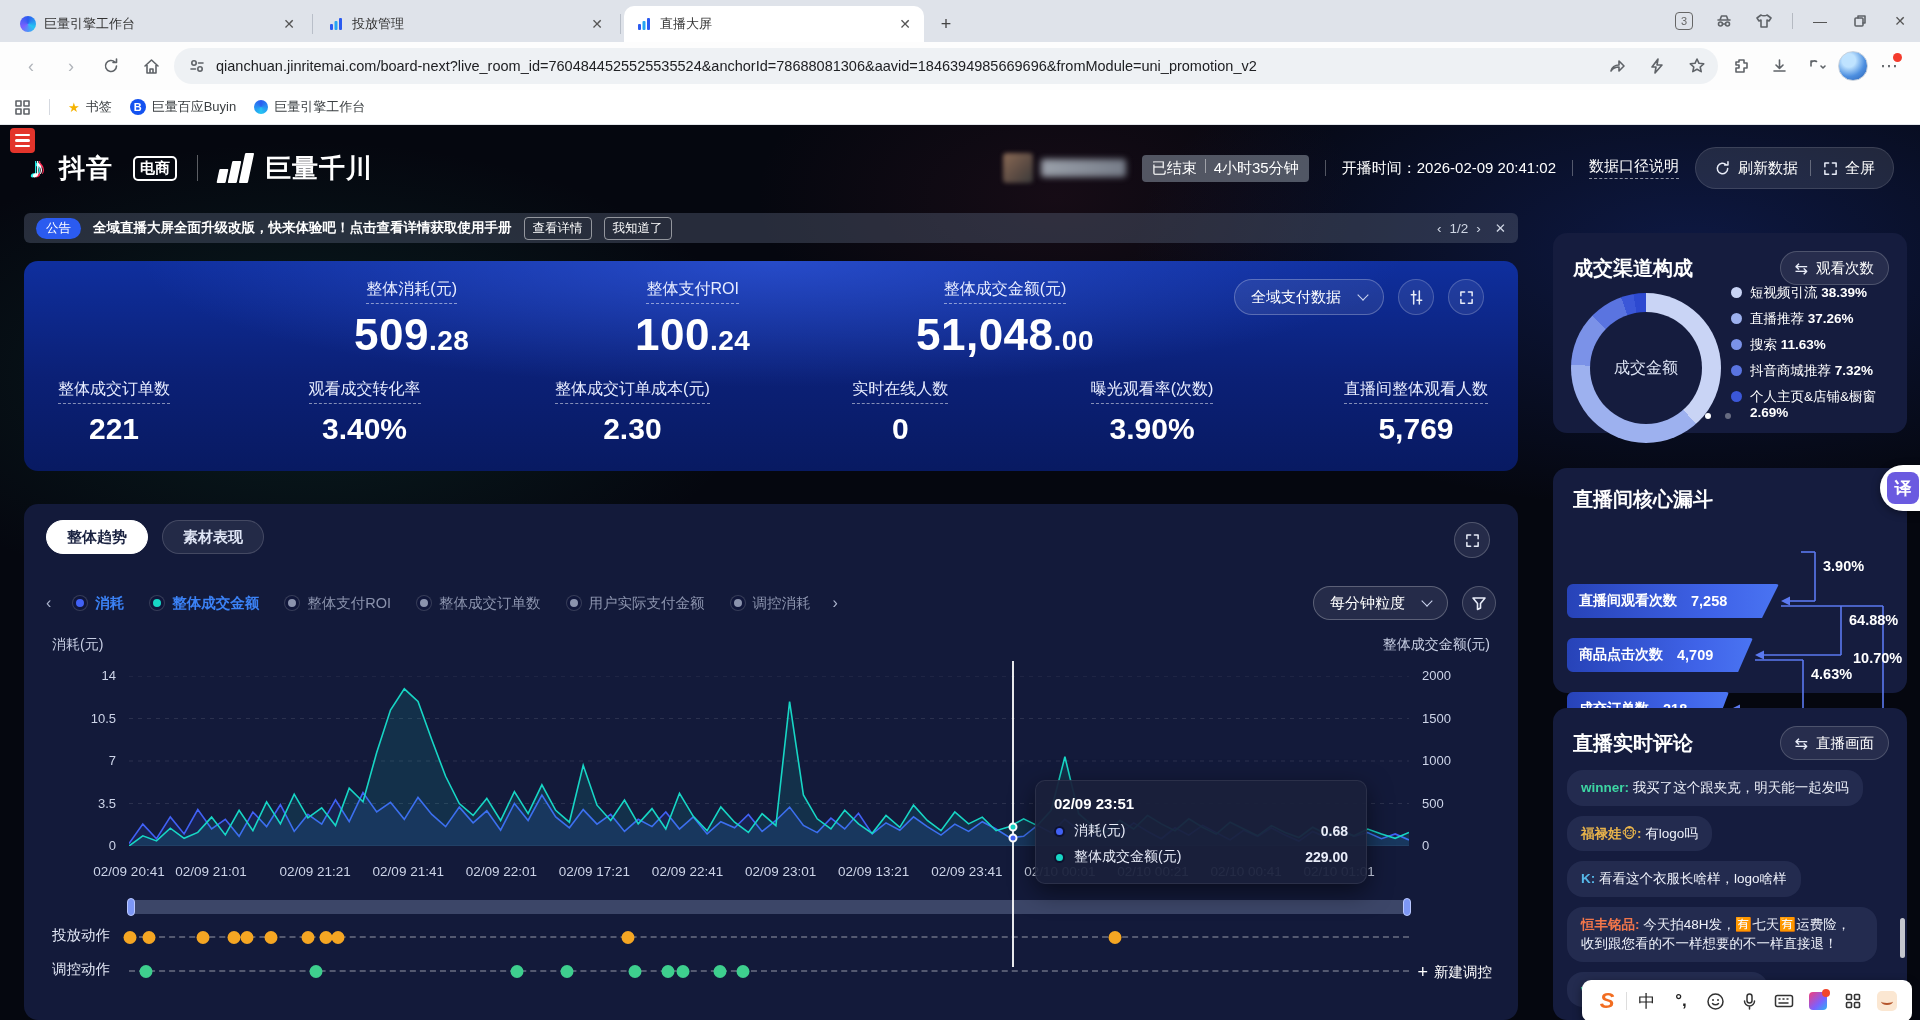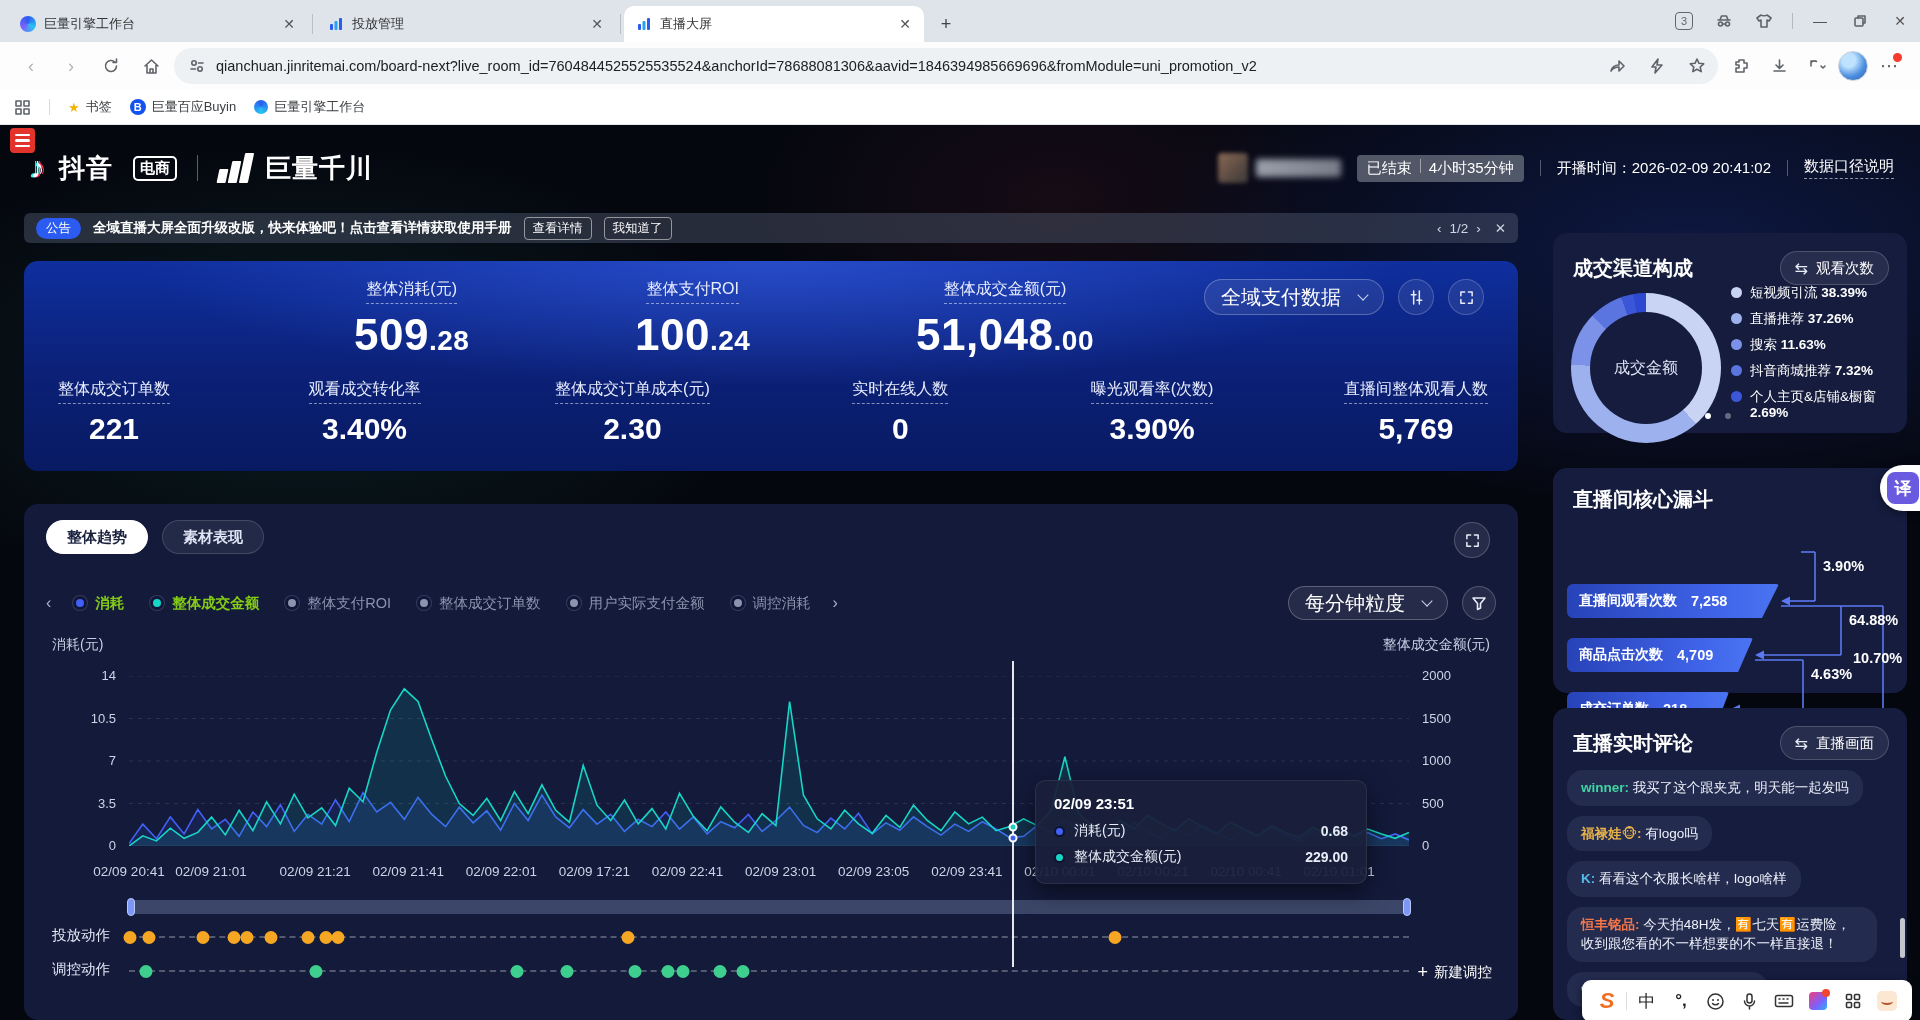--- a/index.html
+++ b/index.html
@@ -78,33 +78,33 @@
     background:radial-gradient(900px 180px at 50% 0%, rgba(68,110,255,.45), transparent 70%), linear-gradient(180deg,#0f2f9e 0%,#0b2076 55%,#081a62 100%); }
   .stats-primary { position:absolute; left:330px; top:18px; width:740px; display:flex; justify-content:space-between; }
   .stat-big { text-align:center; }
   .stat-label { font-size:16px; color:#e8edff; border-bottom:1px dashed rgba(255,255,255,.5); padding-bottom:3px; display:inline-block; }
   .stat-big .val { font-size:44px; font-weight:800; letter-spacing:.5px; margin-top:6px; }
   .stat-big .val small { font-size:28px; font-weight:800; }
   .stats-secondary { position:absolute; left:30px; right:30px; top:118px; display:flex; justify-content:space-between; }
   .stat-sm { text-align:center; min-width:120px; }
   .stat-sm .val { font-size:30px; font-weight:800; margin-top:8px; }
   .stats-top-right { position:absolute; right:34px; top:18px; display:flex; align-items:center; gap:14px; }
-  .select-pill { background:rgba(255,255,255,.08); border:1px solid rgba(255,255,255,.25); border-radius:18px; height:36px; display:flex; align-items:center; gap:18px; padding:0 16px; font-size:20px; }
+  .select-pill { background:rgba(255,255,255,.08); border:1px solid rgba(255,255,255,.25); border-radius:18px; height:36px; display:flex; align-items:center; gap:18px; padding:0 16px; font-size:15px; }
   .chev { width:8px; height:8px; border-right:1.5px solid #cdd6f0; border-bottom:1.5px solid #cdd6f0; transform:rotate(45deg); margin-top:-4px; }
   .circle-btn { width:36px; height:36px; border-radius:50%; background:rgba(255,255,255,.08); border:1px solid rgba(255,255,255,.2); display:flex; align-items:center; justify-content:center; }
 
   
   .chart-panel { position:absolute; left:24px; top:379px; width:1494px; height:516px; border-radius:14px; background:#131a3a; }
   .trend-tabs { position:absolute; left:22px; top:16px; display:flex; gap:14px; }
   .ttab { height:34px; border-radius:18px; padding:0 20px; display:flex; align-items:center; font-size:15px; font-weight:700; background:rgba(255,255,255,.07); border:1px solid rgba(255,255,255,.15); color:#dfe5f5; }
   .ttab.active { background:#fff; color:#1a2240; border-color:#fff; }
   .chart-fullscreen { position:absolute; right:28px; top:18px; }
   .legend-row { position:absolute; left:22px; top:82px; right:22px; display:flex; align-items:center; gap:22px; font-size:14.5px; }
   .legend-items { display:flex; gap:26px; align-items:center; }
-  .lg-item { display:flex; align-items:center; gap:8px; font-weight:700; color:#84cc16; }
+  .lg-item { display:flex; align-items:center; gap:8px; font-weight:700; color:#3b82f6; }
   .lg-item.off { color:#8b93ad; font-weight:400; }
   .lg-dot { width:14px; height:14px; border-radius:50%; border:3px solid #10163a; box-shadow:0 0 0 1px rgba(255,255,255,.15); }
   .lg-arrow { color:#aab3cc; font-size:16px; }
   .legend-right { margin-left:auto; display:flex; align-items:center; gap:14px; }
   .axis-title { position:absolute; top:132px; font-size:14px; color:#c6cde2; }
   .plot { position:absolute; left:105px; top:172px; width:1280px; height:170px; }
   .ytick { position:absolute; font-size:13px; color:#cdd4e8; }
   .xlabels { position:absolute; left:105px; top:360px; width:1280px; height:20px; }
   .xlabels span { position:absolute; transform:translateX(-50%); font-size:13.5px; color:#cdd4e8; white-space:nowrap; }
   .slider-track { position:absolute; left:105px; top:396px; width:1280px; height:14px; background:#3c4668; border-radius:3px; }
@@ -343,20 +343,35 @@
         </div>
         <span class="status-pill">
           <span>已结束</span>
             <span class="sep"></span>
             <span>4小时35分钟</span>
         </span>
         <span class="hdr-sep"></span>
         <span><span>开播时间：</span><span>2026-02-09 20:41:02</span></span>
         <span class="hdr-sep"></span>
         <span class="caliber">数据口径说明</span>
+        <div class="hdr-actions">
+          <span class="icon-btn-inline">
+            <svg width="17" height="17" viewBox="0 0 18 18">
+                <path class="w-ic" d="M14.5 9a5.5 5.5 0 1 1-1.6-3.9M14.8 1.8v3.5h-3.5"></path>
+              </svg>
+            <span>刷新数据</span>
+          </span>
+          <span class="sep"></span>
+          <span class="icon-btn-inline">
+            <svg width="15" height="15" viewBox="0 0 16 16">
+                <path class="w-ic" d="M2 6V2h4M10 2h4v4M14 10v4h-4M6 14H2v-4"></path>
+              </svg>
+            <span>全屏</span>
+          </span>
+        </div>
       </div>
     </div>
 
     <div class="announce">
       <span class="announce-badge">公告</span>
       <span class="announce-text">全域直播大屏全面升级改版，快来体验吧！点击查看详情获取使用手册</span>
       <span class="announce-btn">查看详情</span>
       <span class="announce-btn">我知道了</span>
       <span class="announce-right">
         <span>‹</span>
@@ -485,21 +500,21 @@
 
       <div class="xlabels" id="xlabels">
           <span style="left: 0px;">02/09 20:41</span>
           <span style="left: 82px;">02/09 21:01</span>
           <span style="left: 186.182px;">02/09 21:21</span>
           <span style="left: 279.273px;">02/09 21:41</span>
           <span style="left: 372.364px;">02/09 22:01</span>
           <span style="left: 465.455px;">02/09 17:21</span>
           <span style="left: 558.545px;">02/09 22:41</span>
           <span style="left: 651.636px;">02/09 23:01</span>
-          <span style="left: 744.727px;">02/09 23:05</span>
+          <span style="left: 744.727px;">02/09 13:21</span>
           <span style="left: 837.818px;">02/09 23:41</span>
           <span style="left: 930.909px;">02/10 00:01</span>
           <span style="left: 1024px;">02/10 00:21</span>
           <span style="left: 1117.09px;">02/10 00:41</span>
           <span style="left: 1210.18px;">02/10 01:01</span>
         </div>
 
       <div class="slider-track">
         <span class="slider-handle" style="left:-2px;"></span>
         <span class="slider-handle" style="right:-2px;"></span>

